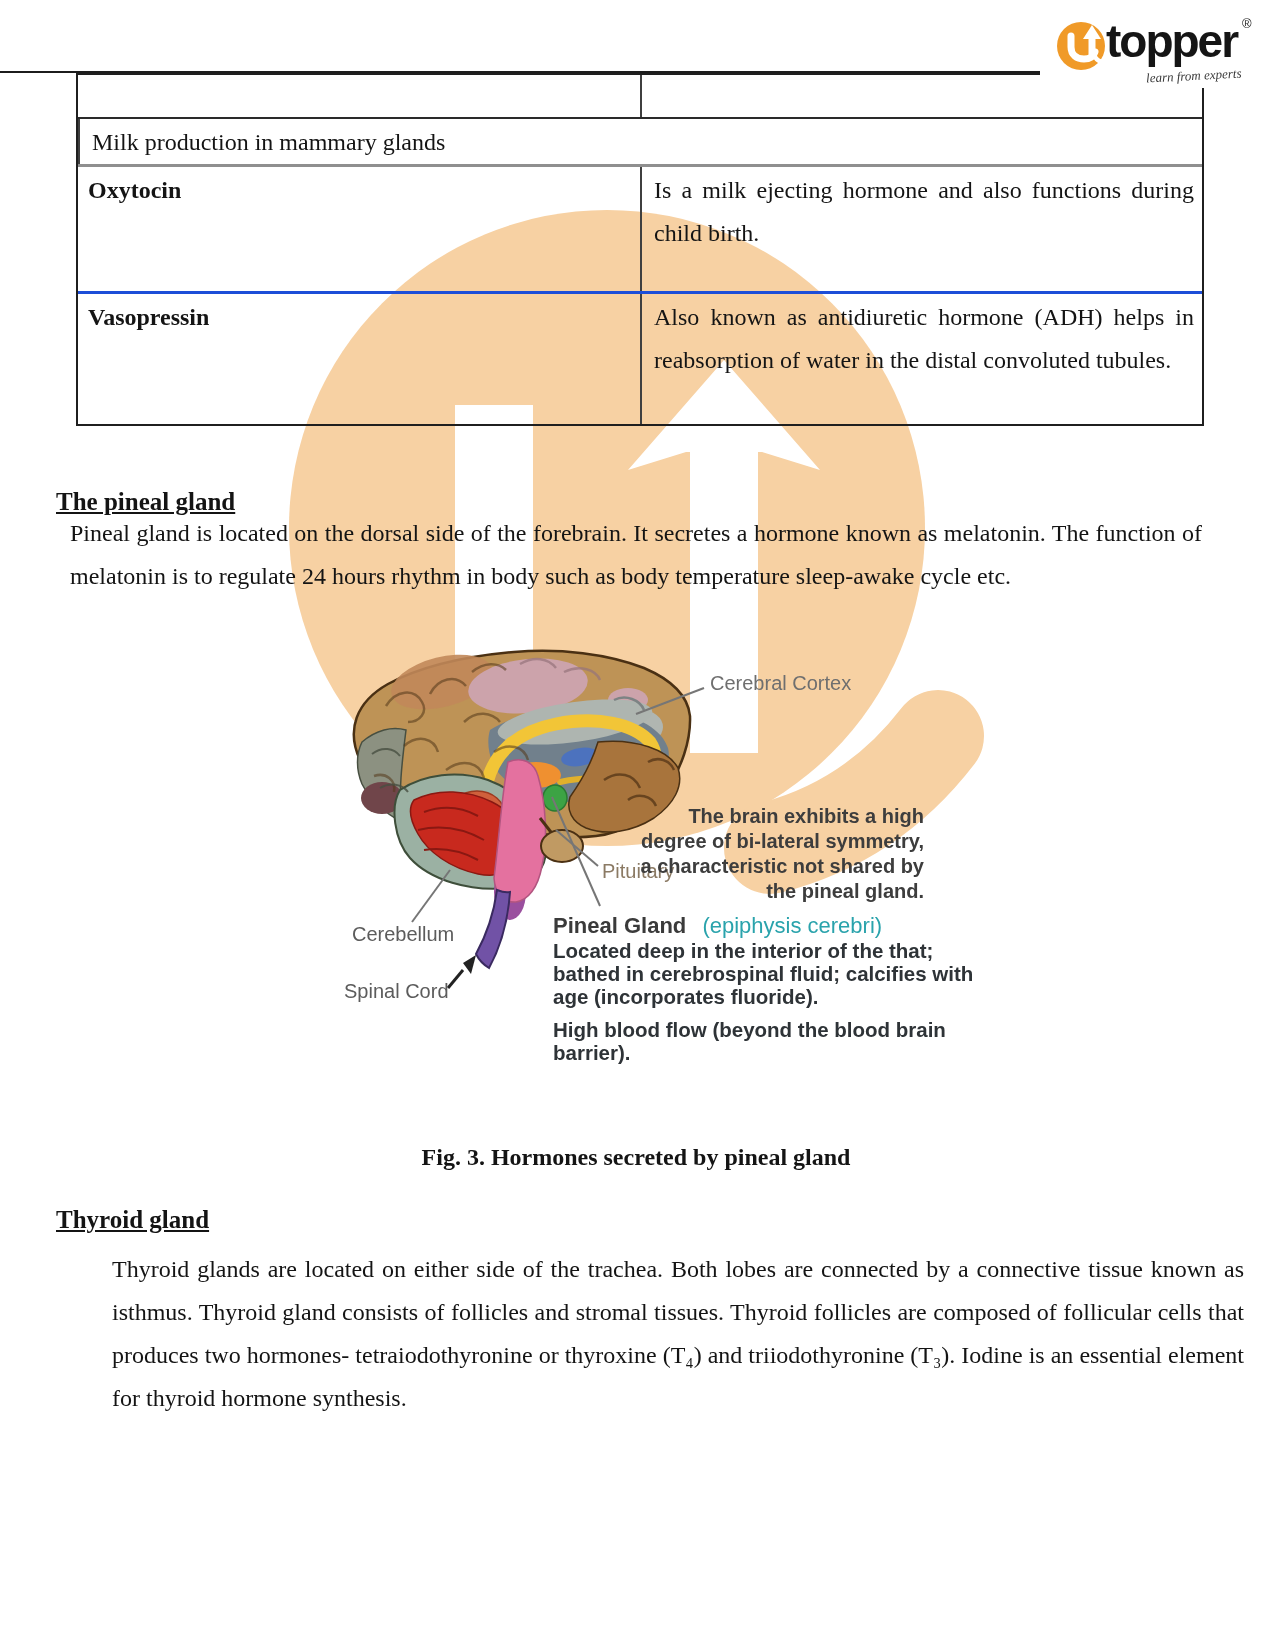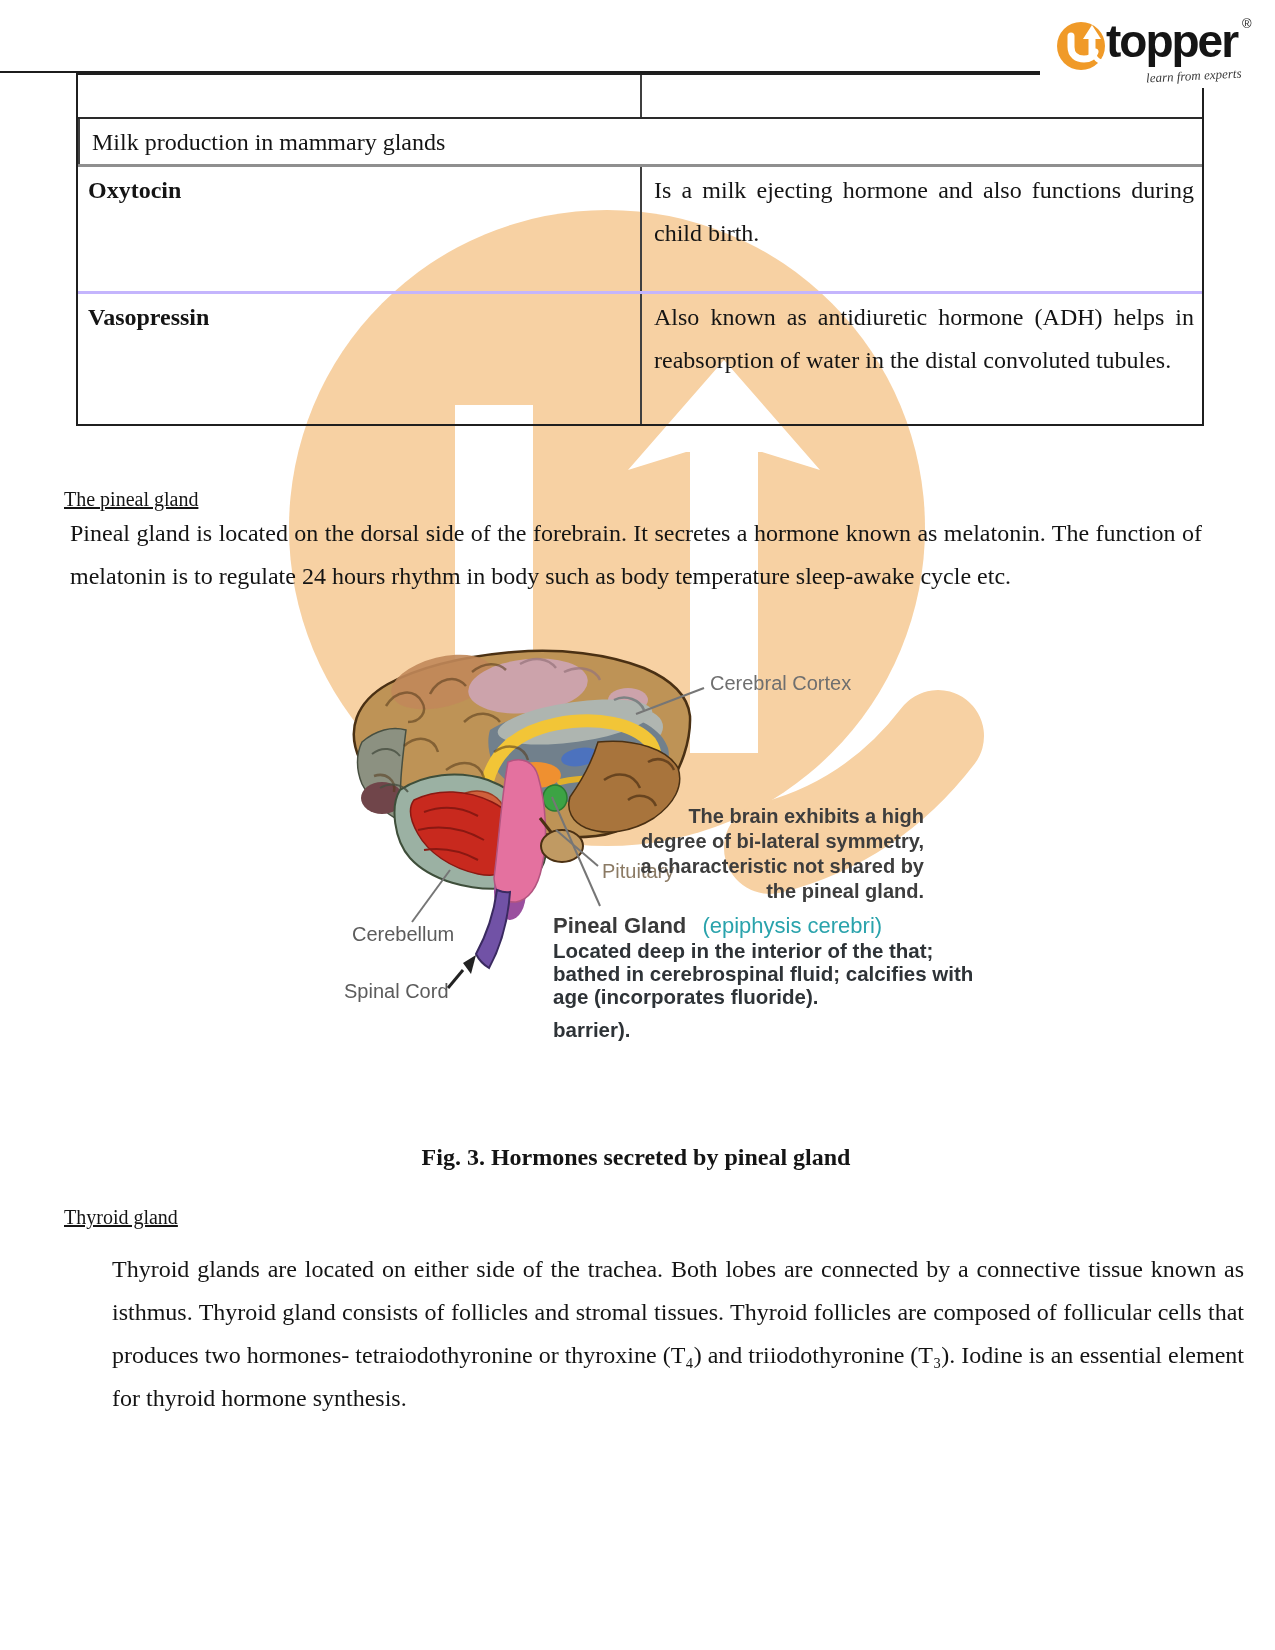--- a/index.html
+++ b/index.html
@@ -17,24 +17,24 @@
   .logo .tagline{position:absolute;left:96px;top:58px;font-style:italic;font-size:13px;color:#3a3a3a;
                  transform:rotate(-3deg);font-family:"Liberation Serif",serif;white-space:nowrap;}
   
   .tbl{position:absolute;left:76px;top:73px;width:1124px;border:2px solid #1f1f1f;z-index:2;
        font-size:24px;line-height:43px;}
   .trow{display:flex;}
   .trow .c1{width:562px;box-sizing:border-box;padding:2px 10px 0 10px;font-weight:bold;}
   .trow .c2{flex:1;box-sizing:border-box;border-left:2px solid #3f3f3f;padding:2px 8px 0 12px;text-align:justify;}
   .r0{height:42px;border-bottom:2px solid #2a2a2a;}
   .r1{height:45px;border-bottom:3px solid #8f8f8f;}
-  .r2{height:124px;border-bottom:3px solid #c4b5fd;}
+  .r2{height:124px;border-bottom:3px solid #1d4ed8;}
   .r3{height:130px;}
   
-  .heading{position:absolute;left:64px;font-size:20px;font-weight:normal;text-decoration:underline;z-index:2;}
+  .heading{position:absolute;left:56px;font-size:25px;font-weight:bold;text-decoration:underline;z-index:2;}
   #h-pineal{top:488px;}
   #h-thyroid{top:1206px;}
   .para{position:absolute;left:70px;width:1132px;font-size:24px;line-height:43px;text-align:justify;z-index:2;}
   #para-pineal{top:512px;}
   #para-thyroid{top:1248px;margin-left:42px;}
   .caption{position:absolute;left:70px;top:1144px;width:1132px;text-align:center;
            font-weight:bold;font-size:24px;z-index:2;}
   
   .fig-label{position:absolute;font-family:"Liberation Sans",sans-serif;z-index:2;white-space:nowrap;}
   #lbl-cortex{left:710px;top:672px;font-size:20px;color:#6f6f6f;}
@@ -204,20 +204,21 @@
     <span class="s">(epiphysis cerebri)</span>
   </div>
 
   <div class="fig-label" id="note-location">
     <div>Located deep in the interior of the that;</div>
     <div>bathed in cerebrospinal fluid; calcifies with</div>
     <div>age (incorporates fluoride).</div>
   </div>
 
   <div class="fig-label" id="note-blood">
+    <div>High blood flow (beyond the blood brain</div>
     <div>barrier).</div>
   </div>
 
   <div class="caption">Fig. 3. Hormones secreted by pineal gland</div>
 
   <div class="heading" id="h-thyroid">Thyroid gland</div>
   <div class="para" id="para-thyroid">Thyroid glands are located on either side of the trachea. Both lobes are connected by a connective tissue known as isthmus. Thyroid gland consists of follicles and stromal tissues. Thyroid follicles are composed of follicular cells that produces two hormones- tetraiodothyronine or thyroxine (T₄) and triiodothyronine (T₃). Iodine is an essential element for thyroid hormone synthesis.</div>
 
 </div>
 

